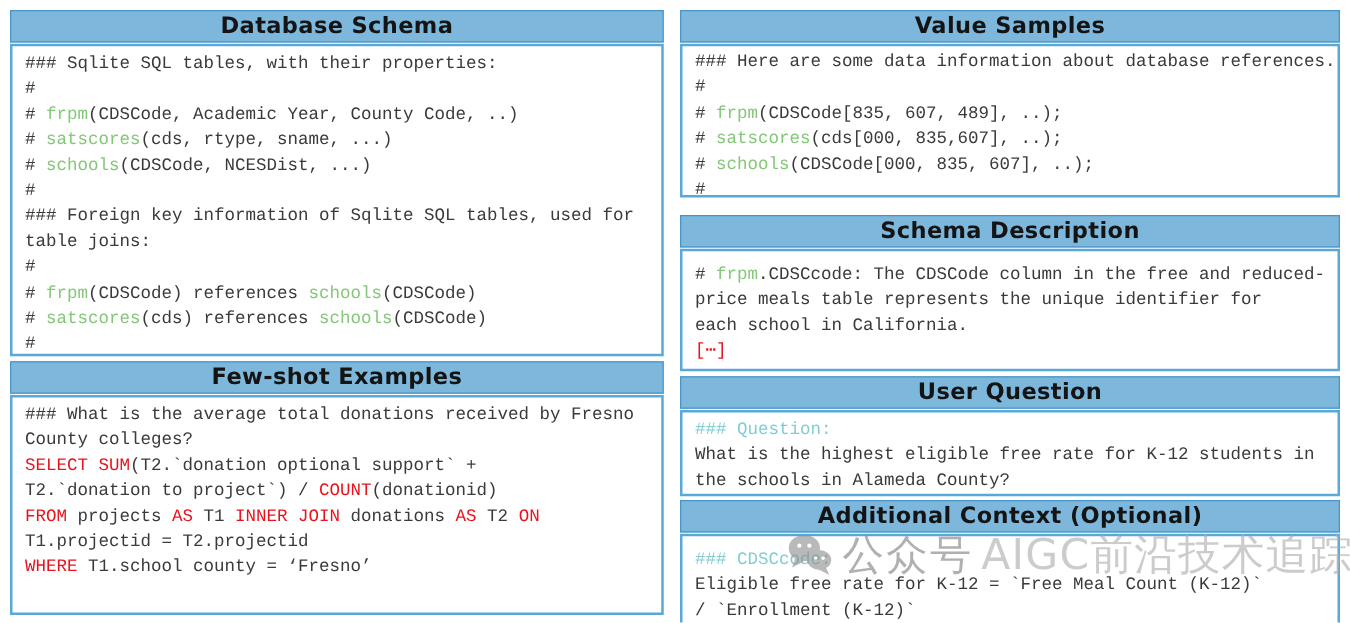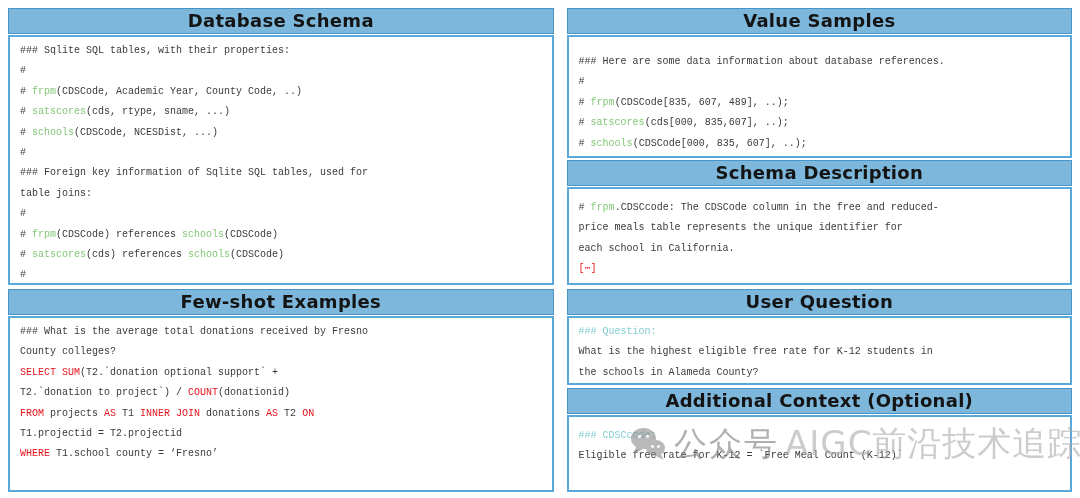--- a/index.html
+++ b/index.html
@@ -31,39 +31,39 @@
     font-weight: 600;
     color: #141414;
     letter-spacing: 0.3px;
     flex: none;
   }
   .panel-body {
     background: #ffffff;
     border: 2px solid var(--border, #58a8da);
     margin-top: 1px;
     padding: 4px 6px 0 10px;
-    font-size: 10px;
+    font-size: 14px;
     line-height: 20.4px;
     color: var(--text, #3a3a3a);
     overflow: hidden;
     flex: none;
     white-space: pre;
   }
   .code-line { min-height: 20.4px; }
 
   
   .body-db    { height: 250px; }
   .body-fs    { height: 176px; }
-  .body-vs    { height: 123px; padding-top: 15px; }
+  .body-vs    { height: 123px; padding-top: 3px; }
   .body-sd    { height: 98px;  padding-top: 9px; }
   .body-uq    { height: 69px;  padding-top: 4px; }
   .body-ac    { height: 77px;  padding-top: 9px; }
 
   .mt4 { margin-top: 4px; }
-  .mt2 { margin-top: 2px; }
+  .mt2 { margin-top: 14px; }
   .mt3 { margin-top: 3px; border-radius: 10px; }
 
   .watermark {
     position: absolute;
     left: 628px;
     top: 418px;
     height: 52px;
     display: flex;
     align-items: center;
     gap: 6px;
@@ -112,21 +112,21 @@
       <div class="panel-body body-sd"><div class="code-line"><span># </span><span style="color: rgb(133, 199, 121);">frpm</span><span>.CDSCcode: The CDSCode column in the free and reduced-</span></div><div class="code-line"><span>price meals table represents the unique identifier for</span></div><div class="code-line"><span>each school in California.</span></div><div class="code-line"><span style="color: rgb(232, 19, 29);">[⋯]</span></div></div>
     </section>
 
     <section class="panel mt4">
       <div class="panel-header">User Question</div>
       <div class="panel-body body-uq"><div class="code-line"><span style="color: rgb(130, 205, 211);">### Question:</span></div><div class="code-line"><span>What is the highest eligible free rate for K-12 students in</span></div><div class="code-line"><span>the schools in Alameda County?</span></div></div>
     </section>
 
     <section class="panel mt3">
       <div class="panel-header">Additional Context (Optional)</div>
-      <div class="panel-body body-ac"><div class="code-line"><span style="color: rgb(130, 205, 211);">### CDSCcode:</span></div><div class="code-line"><span>Eligible free rate for K-12 = `Free Meal Count (K-12)`</span></div></div>
+      <div class="panel-body body-ac"><div class="code-line"><span style="color: rgb(130, 205, 211);">### CDSCcode:</span></div><div class="code-line"><span>Eligible free rate for K-12 = `Free Meal Count (K-12)`</span></div><div class="code-line"><span>/ `Enrollment (K-12)`</span></div></div>
     </section>
   </div>
 
   <div class="watermark">
     <svg class="wm-icon" viewBox="0 0 40 40" xmlns="http://www.w3.org/2000/svg">
       <g fill="#8f8f8f">
         <ellipse cx="15.5" cy="14.5" rx="12.5" ry="10.5"></ellipse>
         <path d="M8.5 22 L5.5 30 L14.5 25.5 Z"></path>
         <ellipse cx="27.5" cy="24" rx="9.5" ry="8"></ellipse>
         <path d="M32.5 29.5 L35.5 36 L27 31.5 Z"></path>

